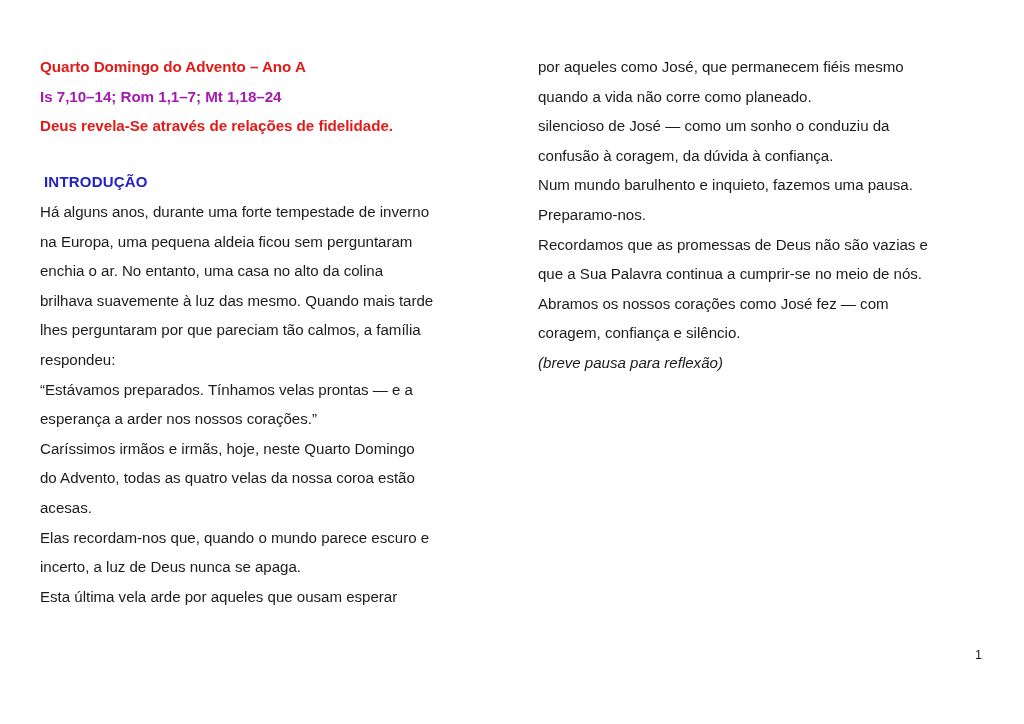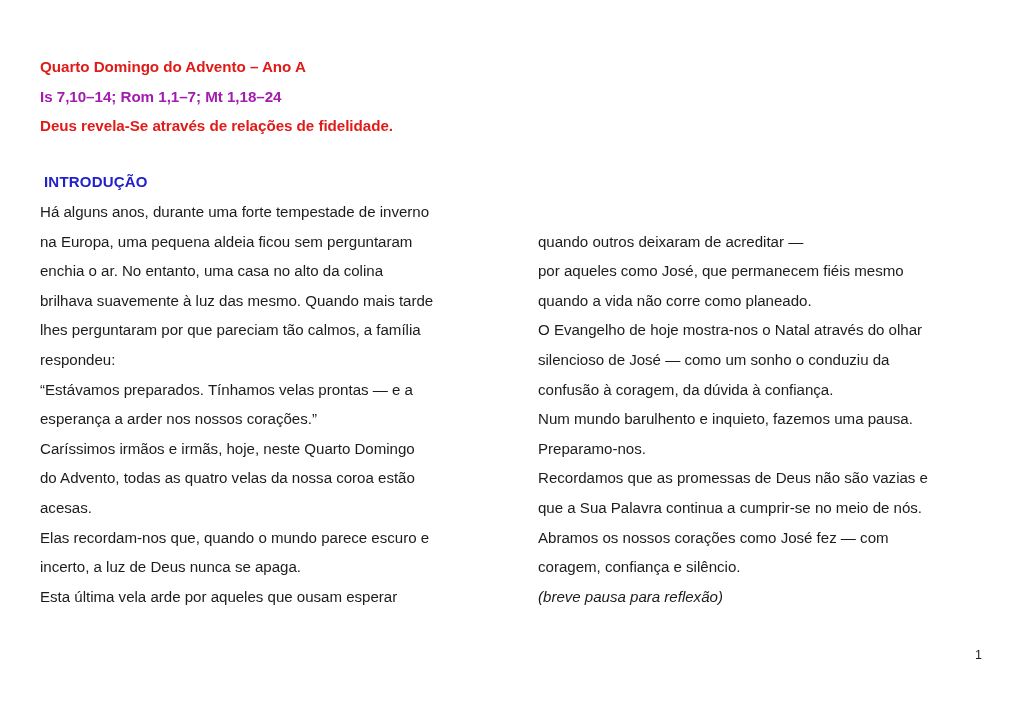--- a/index.html
+++ b/index.html
@@ -24,21 +24,21 @@
     background: #ffffff;
   }
 
   .columns {
     position: absolute;
     top: 52px;
     left: 40px;
     width: 944px;
     display: flex;
     gap: 52px;
-    align-items: flex-end;
+    align-items: flex-start;
   }
 
   .col {
     width: 446px;
     flex: 0 0 446px;
   }
 
   .col-right {
     width: 452px;
     flex: 0 0 452px;
@@ -118,24 +118,22 @@
         <div class="line">Elas recordam-nos que, quando o mundo parece escuro e</div>
         <div class="line">incerto, a luz de Deus nunca se apaga.</div>
         <div class="line">Esta última vela arde por aqueles que ousam esperar</div>
       </div>
 
     </div>
 
     <div class="col-right">
 
       <div>
-        <div class="line">quando outros deixaram de acreditar —</div>
         <div class="line">por aqueles como José, que permanecem fiéis mesmo</div>
         <div class="line">quando a vida não corre como planeado.</div>
-        <div class="line">O Evangelho de hoje mostra-nos o Natal através do olhar</div>
         <div class="line">silencioso de José — como um sonho o conduziu da</div>
         <div class="line">confusão à coragem, da dúvida à confiança.</div>
         <div class="line">Num mundo barulhento e inquieto, fazemos uma pausa.</div>
         <div class="line">Preparamo-nos.</div>
         <div class="line">Recordamos que as promessas de Deus não são vazias e</div>
         <div class="line">que a Sua Palavra continua a cumprir-se no meio de nós.</div>
         <div class="line">Abramos os nossos corações como José fez — com</div>
         <div class="line">coragem, confiança e silêncio.</div>
         <div class="line italic">(breve pausa para reflexão)</div>
       </div>

